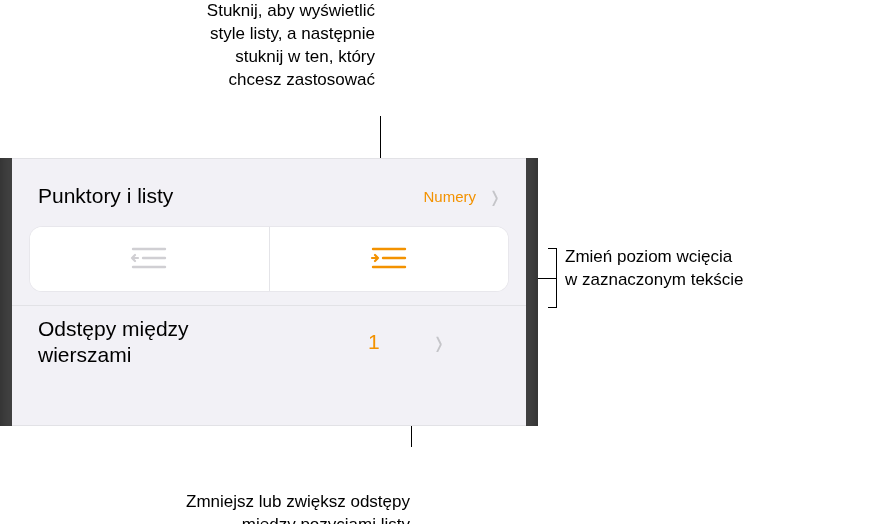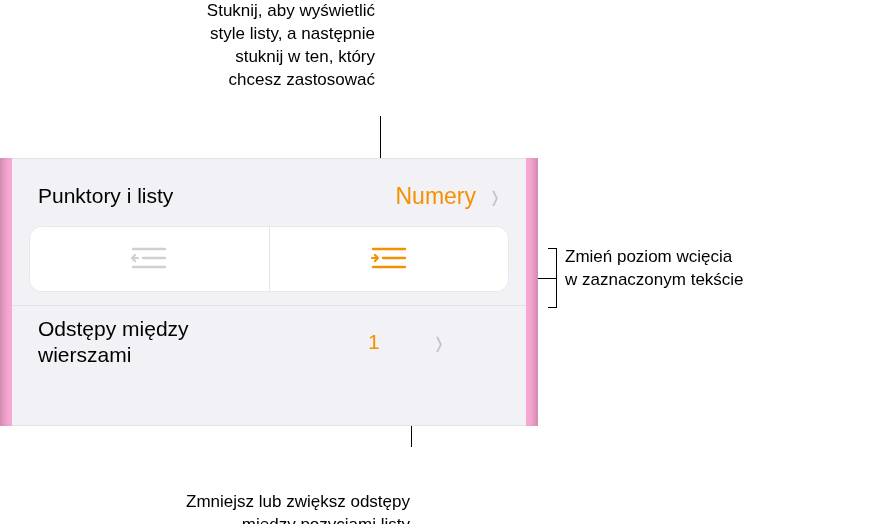--- a/index.html
+++ b/index.html
@@ -30,21 +30,21 @@
     .lead-bracket-t { height:1px; width:8px; left:548px; top:248px; }
     .lead-bracket-b { height:1px; width:8px; left:548px; top:307px; }
     .lead-v2 { width:1px; height:65px; left:411px; top:382px; }
 
     .panel-wrap {
       position: absolute;
       left: 0px;
       top: 158px;
       width: 538px;
       height: 268px;
-      background: #f9a8d4;
+      background: #404040;
       padding-left: 8px;
     }
     .panel-inner {
       position: absolute;
       left: 12px;
       right: 12px;
       top: 0;
       bottom: 0;
       background: #f2f1f6;
       border-top: 1px solid #e2e2e6;
@@ -57,21 +57,21 @@
     .panel-shadow-l{ left:0; box-shadow: inset 8px 0 8px -6px rgba(0,0,0,0.25);}
     .panel-shadow-r{ right:0; box-shadow: inset -8px 0 8px -6px rgba(0,0,0,0.25);}
 
     .row {
       display:flex;
       align-items:center;
       padding: 0 26px;
     }
     .row1 { height:54px; margin-top:10px; }
     .row-label { font-size:21px; color:#000; flex:1; }
-    .row-value { font-size:23px; color:#f39200; font-weight:400; margin-right:14px; }
+    .row-value { font-size:15px; color:#f39200; font-weight:400; margin-right:14px; }
     .chevron { color:#c5c5c9; font-size:30px; font-weight:300; line-height:1; transform: scaleY(1.3) scaleX(0.7); }
 
     .seg-row { padding: 4px 18px 14px 18px; }
     .seg {
       display:flex;
       width:100%;
       background:#fff;
       border-radius:12px;
       overflow:hidden;
       height:64px;

